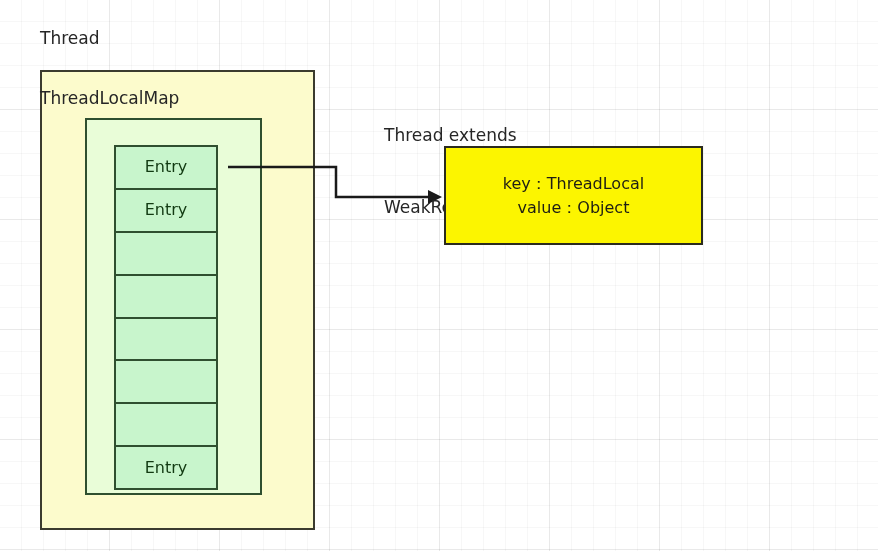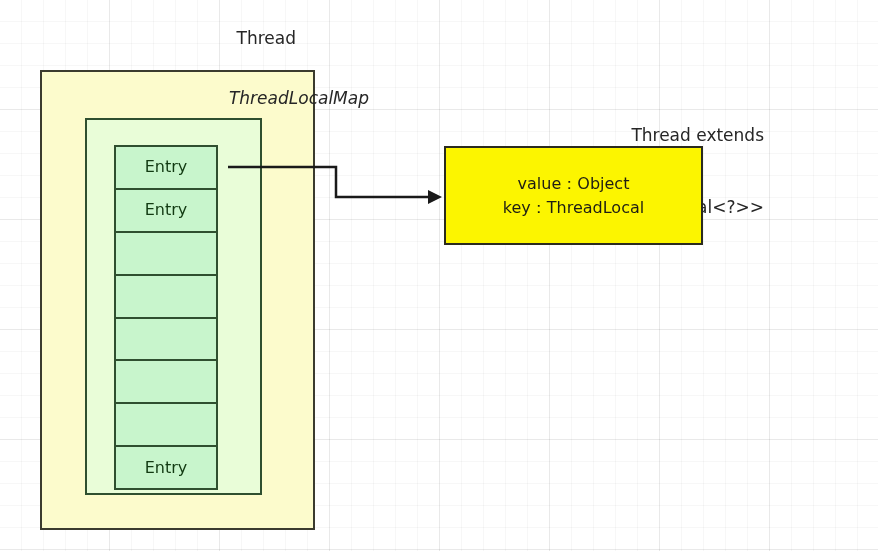--- a/index.html
+++ b/index.html
@@ -32,21 +32,21 @@
       22px 22px;
     background-position: -1px -1px, -1px -1px, -1px -1px, -1px -1px;
   }
 
   
   .lbl {
     position: absolute;
     color: #262626;
     font-size: 17px;
     line-height: 22px;
-    text-align: right;
+    text-align: left;
     white-space: pre;
   }
 
   
   #thread-label {
     left: 40px;
     top: 27px;
     width: 256px;
   }
 
@@ -60,21 +60,20 @@
     box-sizing: border-box;
     background: #FCFBCC;
     border: 2px solid #3b3b2e;
   }
 
   #threadlocalmap-label {
     left: 40px;
     top: 87px;
     width: 329px;
     font-size: 17px;
-    font-style: italic;
   }
 
   
   #map-box {
     position: absolute;
     left: 85px;
     top: 118px;
     width: 177px;
     height: 377px;
     box-sizing: border-box;
@@ -177,17 +176,17 @@
     <polyline points="228,167 336,167 336,197 434,197" fill="none" stroke="#1a1a1a" stroke-width="2.5" stroke-linejoin="miter" stroke-linecap="butt"></polyline>
     <polygon points="442,197 428,190 428,204" fill="#1a1a1a"></polygon>
   </svg>
 
   <div class="lbl" id="entry-extends-label">
     <div>Thread extends</div>
     <div>WeakReference&lt;ThreadLocal&lt;?&gt;&gt;</div>
   </div>
 
   <div id="entry-detail-box">
+    <div class="kv-line">key：ThreadLocal</div>
     <div class="kv-line">value：Object</div>
-    <div class="kv-line">key：ThreadLocal</div>
   </div>
 
 </div>
 
 </body></html>

